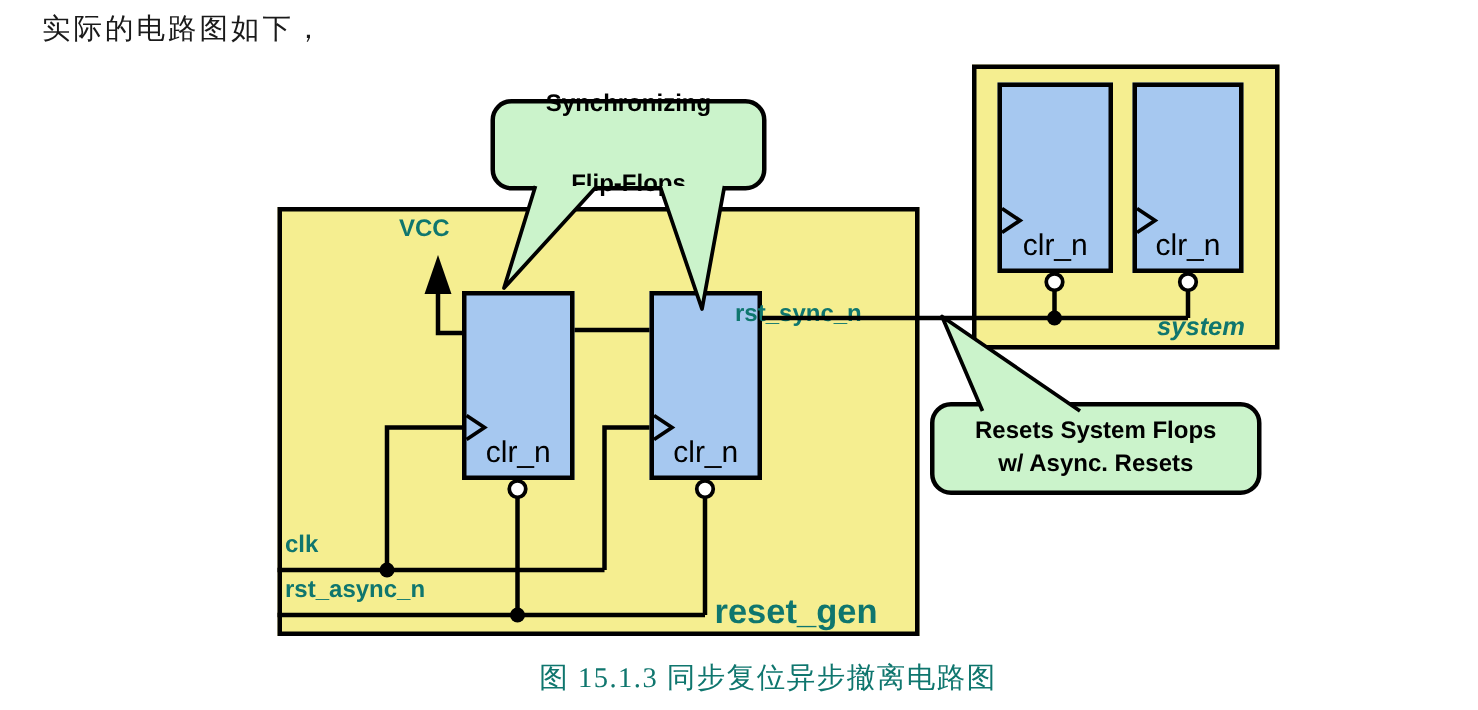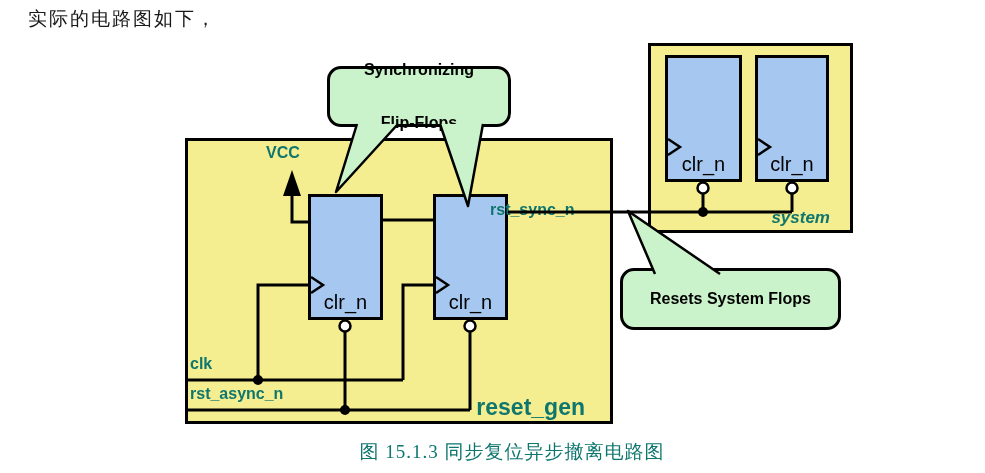--- a/index.html
+++ b/index.html
@@ -130,20 +130,21 @@
   <div class="lbl lbl-rst-sync">rst_sync_n</div>
   <div class="lbl lbl-reset-gen">reset_gen</div>
   <div class="lbl lbl-system">system</div>
 
   <div class="callout callout-sync">
     <span>Synchronizing</span>
     <span>Flip-Flops</span>
   </div>
   <div class="callout callout-resets">
     <span>Resets System Flops</span>
+    <span>w/ Async. Resets</span>
   </div>
 
   <svg class="overlay" width="985" height="473" viewBox="0 0 985 473">
 
     <path class="tail" d="M357,124 L336,192 L398,124"></path>
     <path class="tail" d="M440,124 L468,206 L483,124"></path>
     <path class="tail" d="M655,274 L628,211 L720,274"></path>
 
     <polygon class="arrowhead" points="292,170 283,196 301,196"></polygon>
     <path class="wire" d="M292,194 V222 H308"></path>

